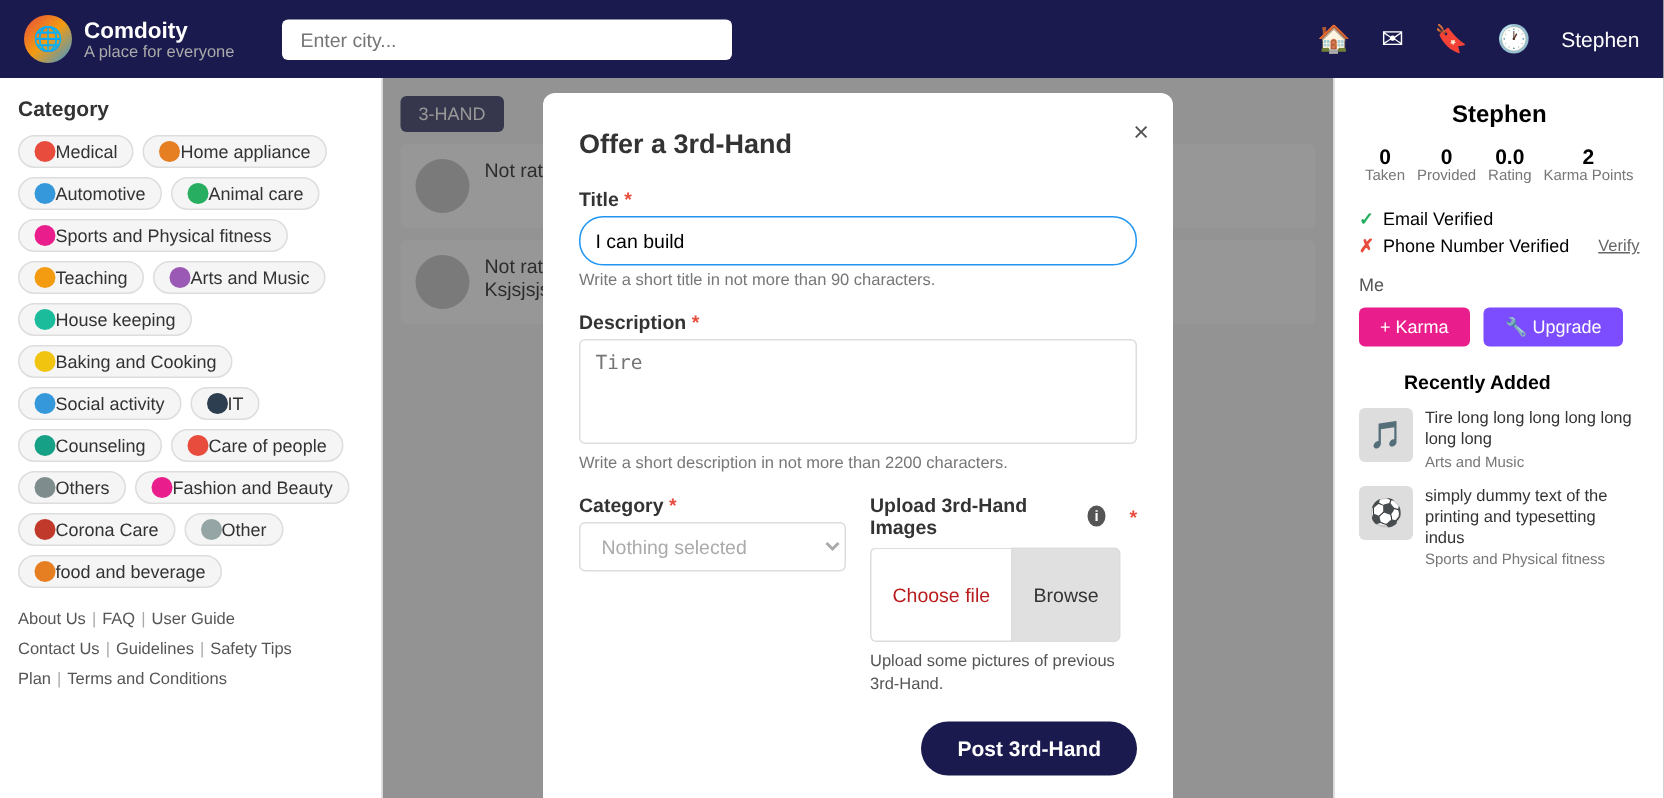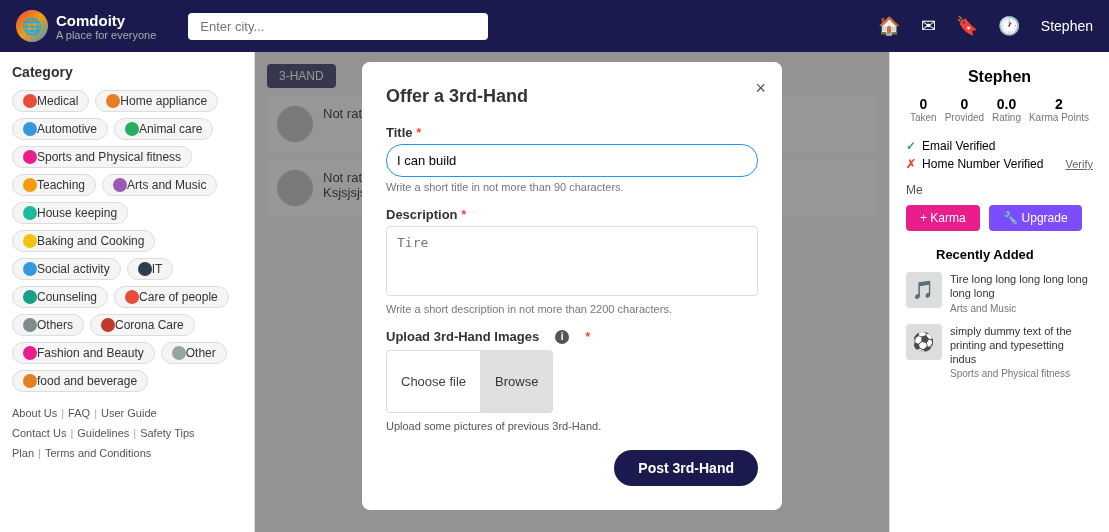--- a/index.html
+++ b/index.html
@@ -226,21 +226,21 @@
       display: inline-flex; align-items: center; justify-content: center;
     }
     .upload-row { display: flex; gap: 0; }
     .btn-choose {
       background: white;
       border: 1px solid #ddd;
       border-right: none;
       padding: 23px 14px;
       font-size: 13px;
       cursor: pointer;
-      color: #404040;
+      color: #b91c1c;
       border-radius: 4px 0 0 4px;
     }
     .btn-browse {
       background: #e0e0e0;
       border: 1px solid #ddd;
       padding: 19px 14px;
       font-size: 13px;
       cursor: pointer;
       color: #333;
       border-radius: 0 4px 4px 0;
@@ -367,26 +367,26 @@
         </div>
         <div class="cat-tag">
           <span class="dot" style="background: rgb(231, 76, 60);"></span>
           <span>Care of people</span>
         </div>
         <div class="cat-tag">
           <span class="dot" style="background: rgb(127, 140, 141);"></span>
           <span>Others</span>
         </div>
         <div class="cat-tag">
+          <span class="dot" style="background: rgb(233, 30, 140);"></span>
+          <span>Fashion and Beauty</span>
+        </div>
+        <div class="cat-tag">
           <span class="dot" style="background: rgb(192, 57, 43);"></span>
           <span>Corona Care</span>
-        </div>
-        <div class="cat-tag">
-          <span class="dot" style="background: rgb(233, 30, 140);"></span>
-          <span>Fashion and Beauty</span>
         </div>
         <div class="cat-tag">
           <span class="dot" style="background: rgb(149, 165, 166);"></span>
           <span>Other</span>
         </div>
         <div class="cat-tag">
           <span class="dot" style="background: rgb(230, 126, 34);"></span>
           <span>food and beverage</span>
         </div>
       </div>
@@ -431,20 +431,28 @@
         <div class="form-group">
           <label class="form-label">
             <span>Description</span> <span class="required">*</span>
           </label>
           <textarea class="form-textarea" placeholder="Tire" style=""></textarea>
           <div class="form-hint">Write a short description in not more than 2200 characters.</div>
         </div>
 
         <div class="form-row">
 
+          <div class="form-col">
+            <label class="form-label">
+              <span>Category</span> <span class="required">*</span>
+            </label>
+            <select class="form-select">
+              <option>Nothing selected</option>
+            </select>
+          </div>
 
           <div class="form-col upload-section">
             <div class="upload-title">
               <span>Upload 3rd-Hand Images</span>
               <span class="info-icon">i</span>
               <span class="required">*</span>
             </div>
             <div class="upload-row">
               <button class="btn-choose">Choose file</button>
               <button class="btn-browse">Browse</button>
@@ -482,21 +490,21 @@
           </div>
         </div>
     </div>
     <div class="verified-section">
       <div class="verified-item">
         <span class="check-green">✓</span>
         <span>Email Verified</span>
       </div>
       <div class="verified-item">
         <span class="cross-red">✗</span>
-        <span>Home Number Verified</span>
+        <span>Phone Number Verified</span>
         <span class="verify-link">Verify</span>
       </div>
     </div>
     <div class="me-label">Me</div>
     <div>
       <button class="btn-karma">+ Karma</button>
       <button class="btn-upgrade">🔧 Upgrade</button>
     </div>
     <div class="recently-added">
       <div class="recently-title">Recently Added</div>

